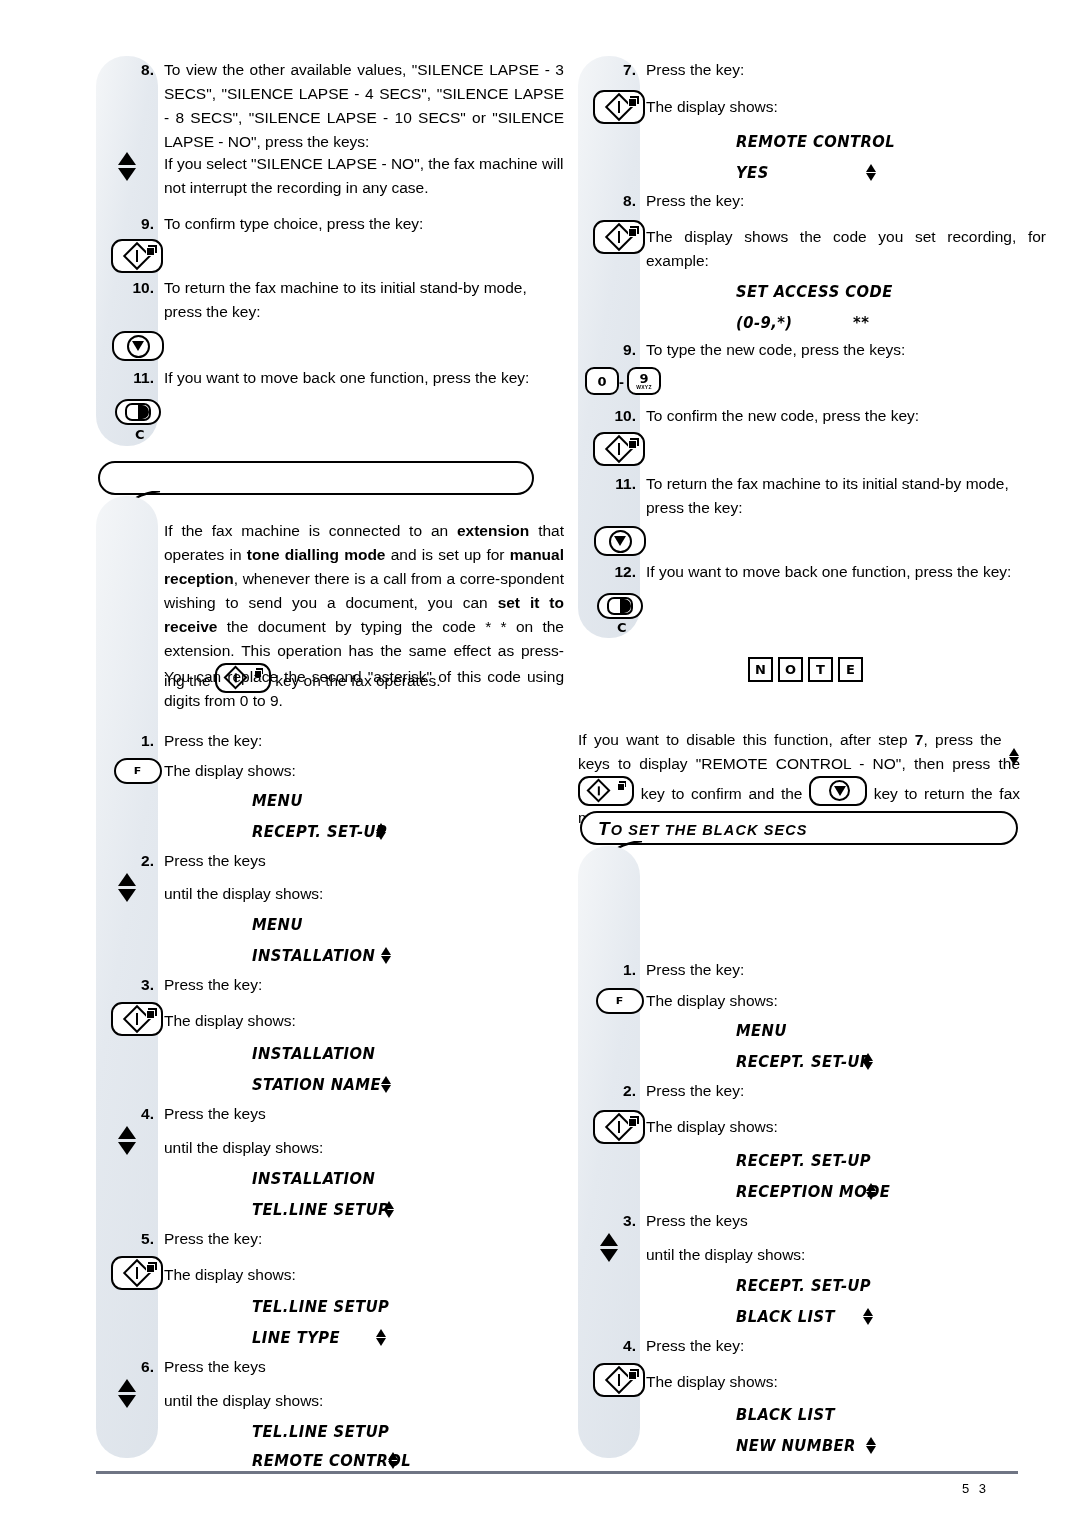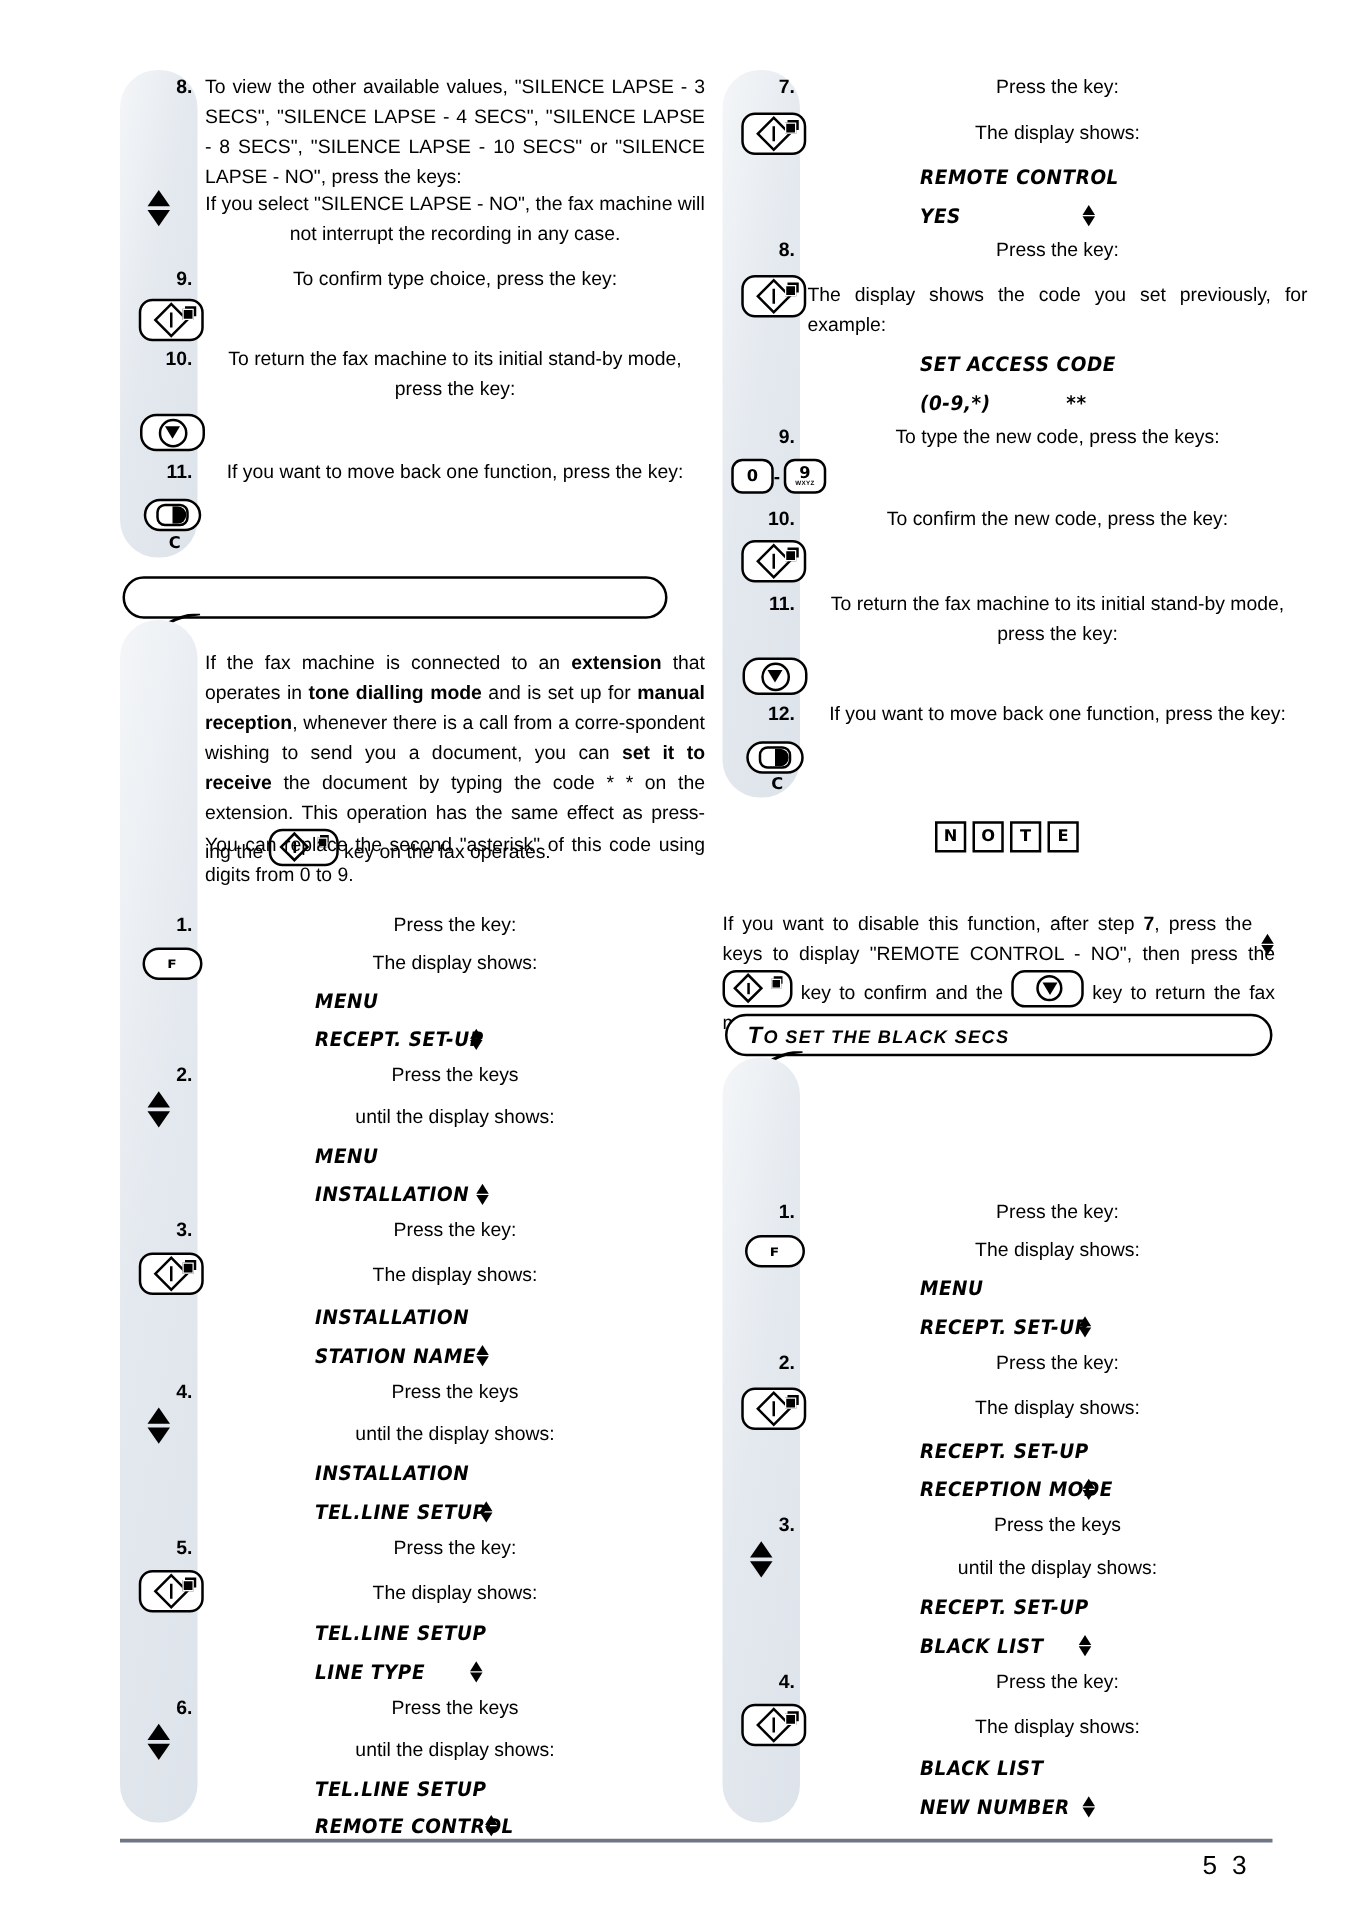--- a/index.html
+++ b/index.html
@@ -30,21 +30,21 @@
   .step{position:absolute;left:0;width:470px;}
   .num{
     position:absolute;left:0;width:58px;text-align:right;
     font-weight:bold;font-size:15.5px;line-height:24px;
   }
   .txt{
     position:absolute;left:68px;width:400px;
     font-size:15.5px;line-height:24px;
     text-align:justify;
   }
-  .txt.nj{text-align:center;}
+  .txt.nj{text-align:left;}
   .txt b{font-weight:bold;}
 
   
   .lcd{
     position:absolute;
     font-family:"DejaVu Sans",sans-serif;
     font-style:italic;font-weight:bold;
     font-size:16px;letter-spacing:.5px;
     line-height:22px;
     transform:scaleX(.92);
@@ -141,21 +141,21 @@
   .note{position:absolute;display:flex;gap:5px;}
   .note span{
     width:21px;height:21px;border:2px solid #000;
     display:flex;align-items:center;justify-content:center;
     font-size:13px;font-weight:bold;font-family:"DejaVu Sans",sans-serif;
     background:#fff;
   }
 
   
   .rule{position:absolute;left:96px;top:1471px;width:922px;height:3px;background:#6f7584;}
-  .pageno{position:absolute;left:962px;top:1481px;font-size:21px;letter-spacing:3px;}
+  .pageno{position:absolute;left:962px;top:1481px;font-size:13px;letter-spacing:3px;}
 </style>
 </head>
 <body>
 
 <div class="page">
 
   <div class="col col-left">
 
     <div class="rail top-round bot-round" style="top:56px;height:390px;"></div>
 
@@ -368,21 +368,21 @@
       <div class="txt nj">Press the key:</div>
     </div>
     <div class="key start" style="left:15px;top:220px;">
       <span class="dia"></span>
       <span class="docg">
           <span class="b"></span>
           <span class="a"></span>
         </span>
     </div>
     <div class="step" style="top:225px;">
-      <div class="txt">The display shows the code you set previously, for example:</div>
+      <div class="txt">The display shows the code you set recording, for example:</div>
     </div>
     <div class="lcd" style="left:158px;top:281px;">SET ACCESS CODE</div>
     <div class="lcd" style="left:158px;top:312px;">(0-9,*)</div>
     <div class="lcd" style="left:275px;top:312px;">**</div>
 
     <div class="step" style="top:338px;">
       <div class="num">9.</div>
       <div class="txt nj">To type the new code, press the keys:</div>
     </div>
     <div class="key dig" style="left:7px;top:367px;">

